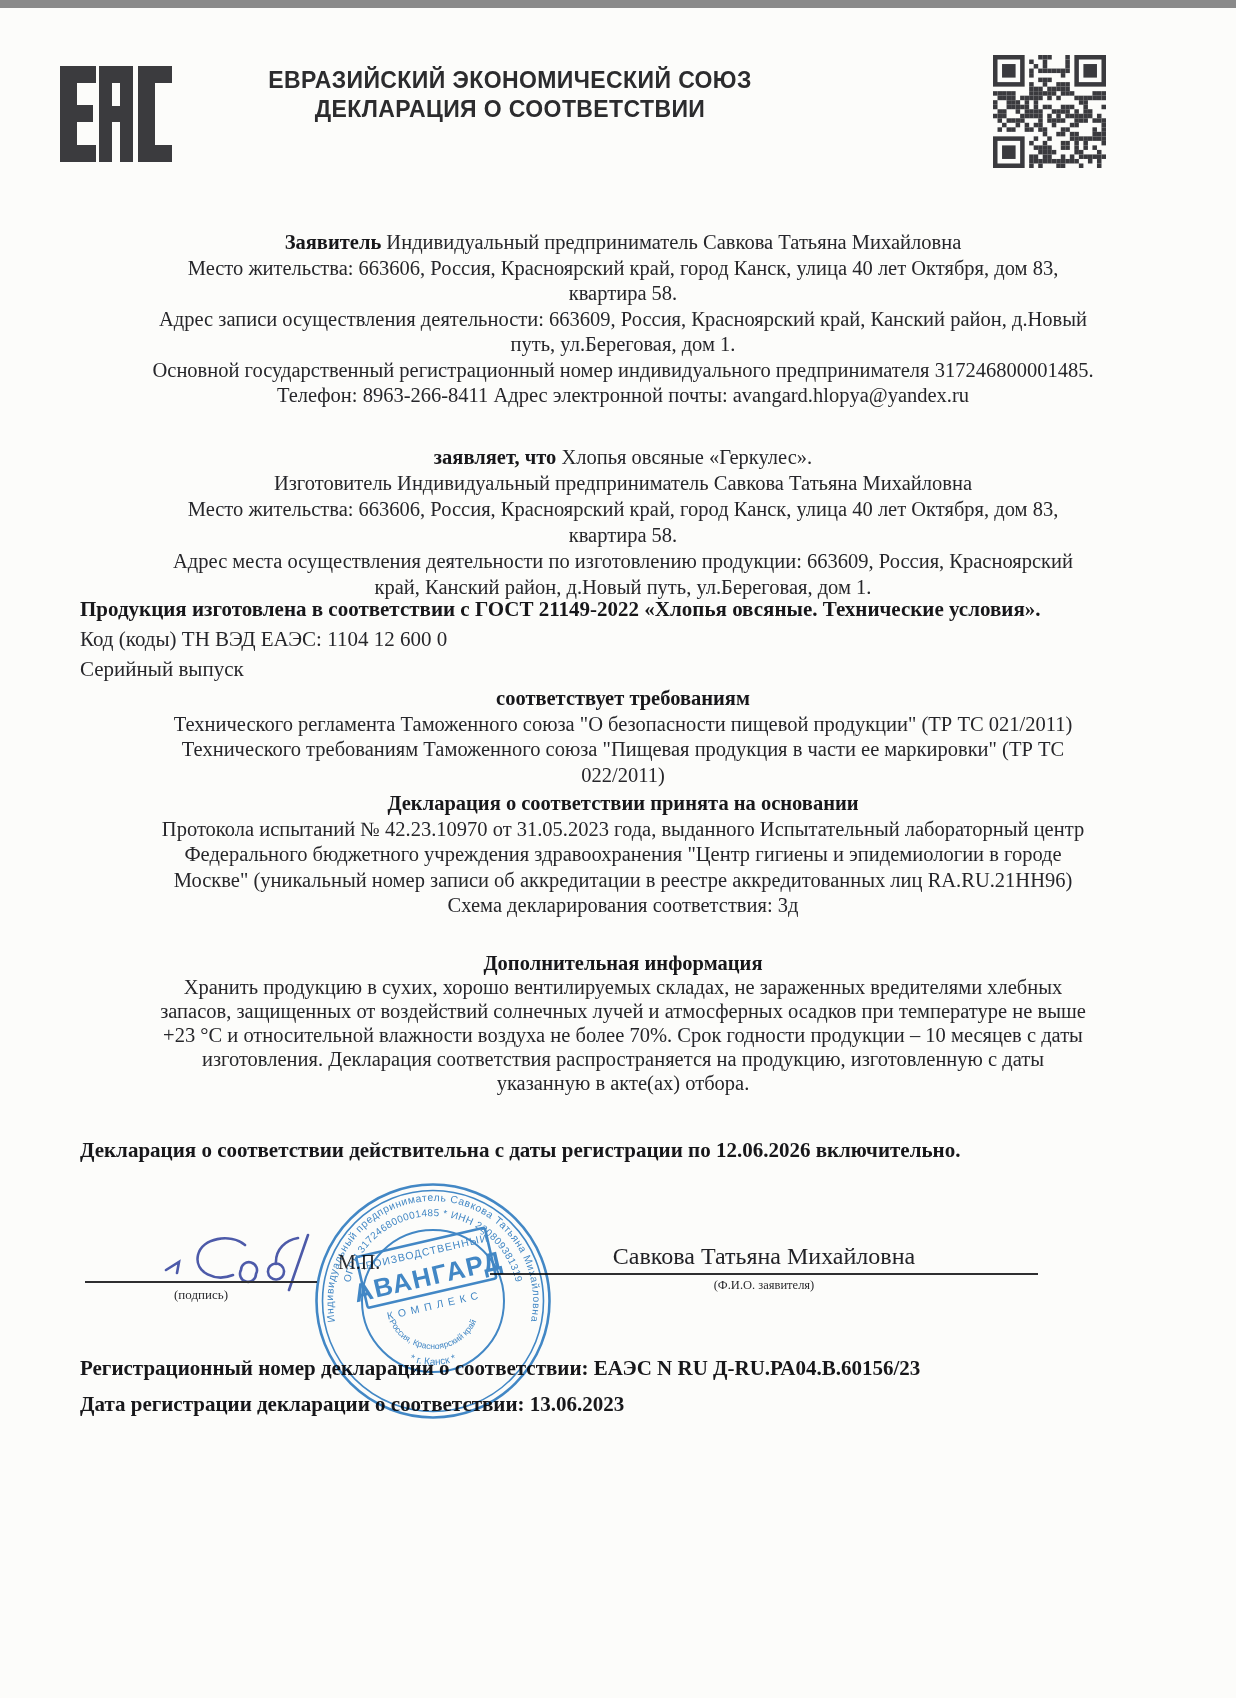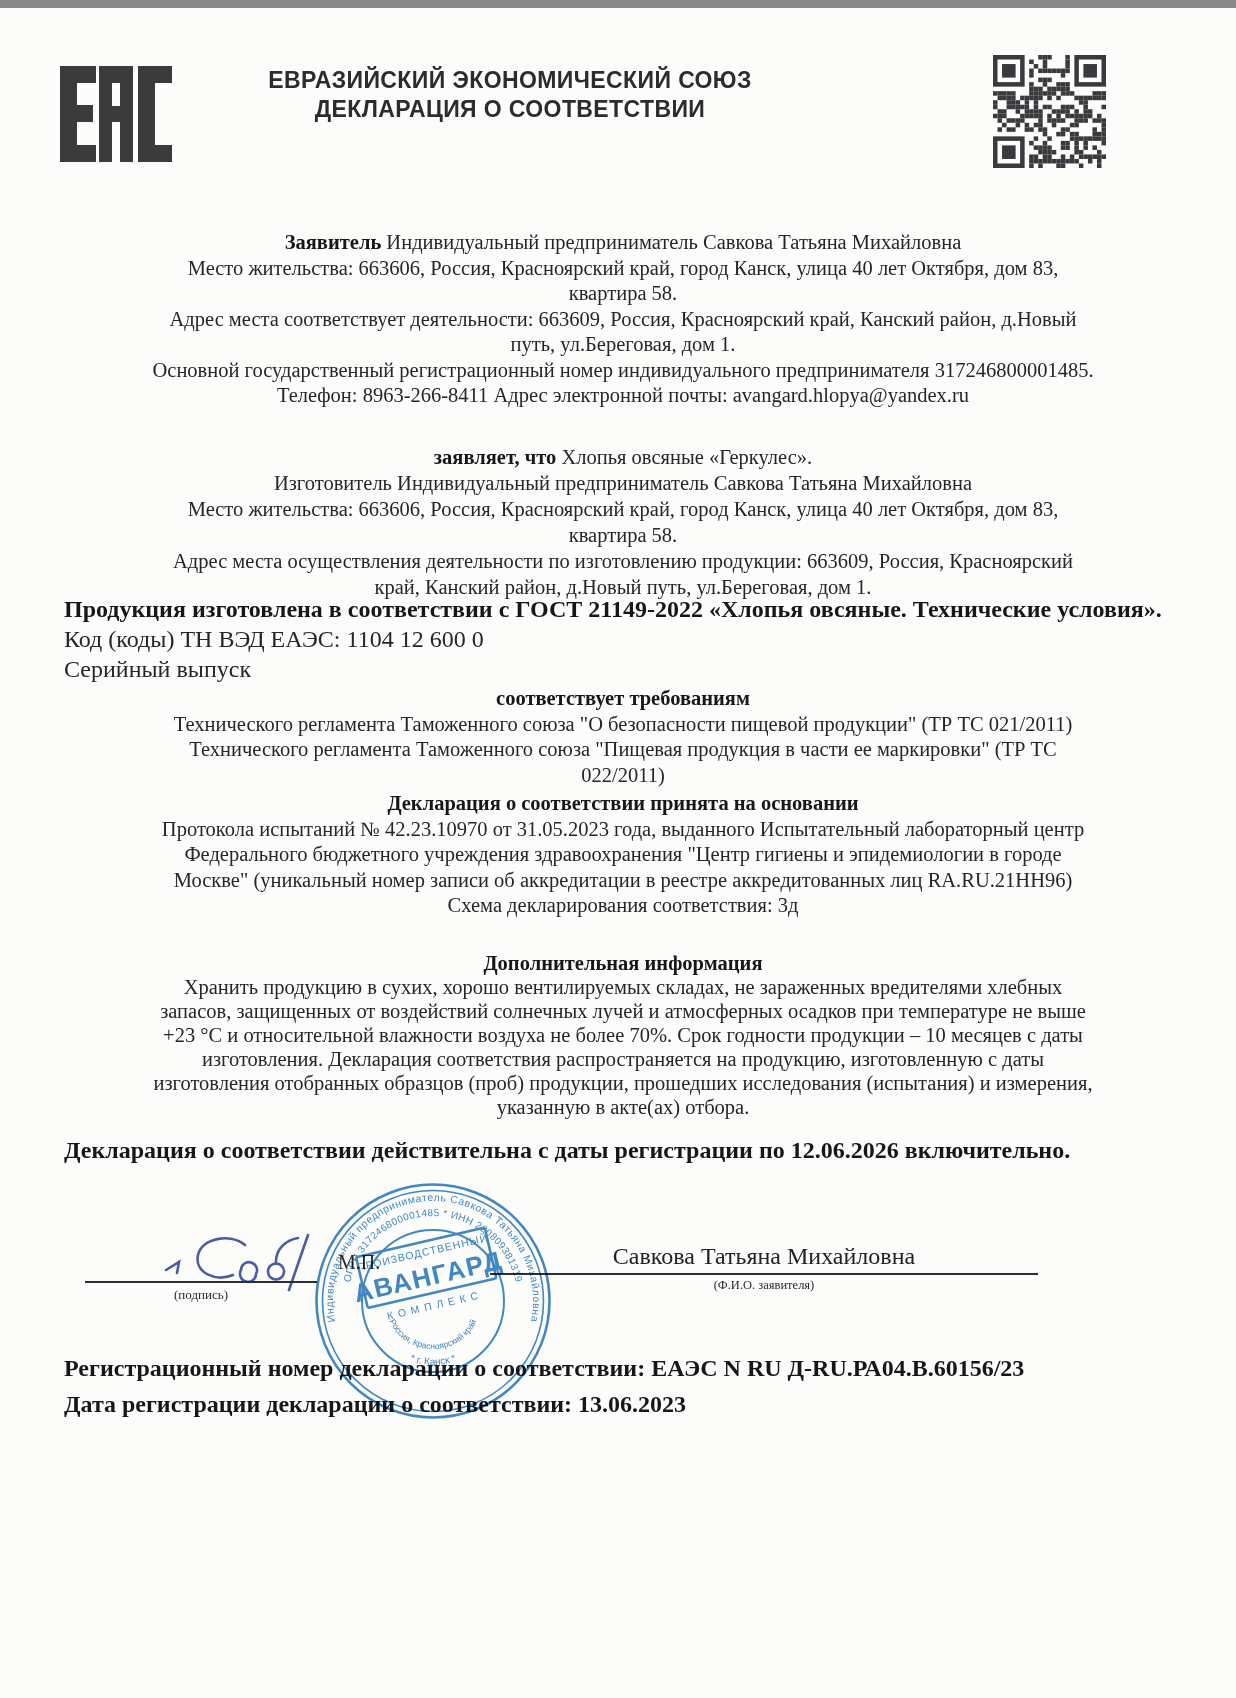--- a/index.html
+++ b/index.html
@@ -14,21 +14,21 @@
   .doc-title{
     left:240px;top:58px;width:540px;text-align:center;
     font-family:"Liberation Sans","DejaVu Sans",sans-serif;
     font-weight:700;font-size:23px;line-height:29px;color:#2c2c2e;letter-spacing:.4px;
   }
   
   .tblock{left:68px;width:1110px;font-size:20.5px;line-height:25.5px;text-align:center;}
   .tblock .ln{white-space:nowrap;}
   .lh24 .ln{line-height:24px;}
   b,.bold{font-weight:700;color:#17171a;}
-  .single{left:64px;white-space:nowrap;font-size:24px;line-height:25.5px;text-align:center;}
+  .single{left:80px;white-space:nowrap;font-size:21px;line-height:25.5px;text-align:center;}
   .caption{font-size:13px;color:#2b2b2e;text-align:center;}
   .rule{border-top:2px solid #2e2e30;height:0;}
   .mp{font-size:20px;color:#2b2b2e;}
   .fio-name{font-size:24px;text-align:center;color:#222226;}
   .stamp-wrap{mix-blend-mode:multiply;opacity:.9;}
   .sig-wrap{mix-blend-mode:multiply;}
 </style>
 </head>
 <body>
 
@@ -297,21 +297,21 @@
       <rect x="90.39999999999999" y="9.04" width="13.559999999999999" height="13.559999999999999" fill="#3a3a3e"></rect>
       <rect x="0" y="81.35999999999999" width="31.639999999999997" height="31.639999999999997" fill="#3a3a3e"></rect>
       <rect x="4.52" y="85.88" width="22.599999999999998" height="22.599999999999998" fill="#fcfcfa"></rect>
       <rect x="9.04" y="90.39999999999999" width="13.559999999999999" height="13.559999999999999" fill="#3a3a3e"></rect>
     </svg>
 
   <div class="abs tblock" style="top:222px">
     <div class="ln"><b>Заявитель</b><span> Индивидуальный предприниматель Савкова Татьяна Михайловна</span></div>
     <div class="ln">Место жительства: 663606, Россия, Красноярский край, город Канск, улица 40 лет Октября, дом 83,</div>
     <div class="ln">квартира 58.</div>
-    <div class="ln">Адрес места соответствует деятельности: 663609, Россия, Красноярский край, Канский район, д.Новый</div>
+    <div class="ln">Адрес записи осуществления деятельности: 663609, Россия, Красноярский край, Канский район, д.Новый</div>
     <div class="ln">путь, ул.Береговая, дом 1.</div>
     <div class="ln">Основной государственный регистрационный номер индивидуального предпринимателя 317246800001485.</div>
     <div class="ln">Телефон: 8963-266-8411 Адрес электронной почты: avangard.hlopya@yandex.ru</div>
   </div>
 
   <div class="abs tblock" style="top:436px;line-height:26px">
     <div class="ln"><b>заявляет, что</b><span> Хлопья овсяные «Геркулес».</span></div>
     <div class="ln">Изготовитель Индивидуальный предприниматель Савкова Татьяна Михайловна</div>
     <div class="ln">Место жительства: 663606, Россия, Красноярский край, город Канск, улица 40 лет Октября, дом 83,</div>
     <div class="ln">квартира 58.</div>
@@ -319,39 +319,38 @@
     <div class="ln">край, Канский район, д.Новый путь, ул.Береговая, дом 1.</div>
   </div>
 
   <div class="abs single bold" style="top:589px">Продукция изготовлена в соответствии с ГОСТ 21149-2022 «Хлопья овсяные. Технические условия».</div>
   <div class="abs single" style="top:619px">Код (коды) ТН ВЭД ЕАЭС: 1104 12 600 0</div>
   <div class="abs single" style="top:649px">Серийный выпуск</div>
 
   <div class="abs tblock" style="top:678px">
     <div class="ln bold">соответствует требованиям</div>
     <div class="ln">Технического регламента Таможенного союза "О безопасности пищевой продукции" (ТР ТС 021/2011)</div>
-    <div class="ln">Технического регламента Таможенного союза "Пищевая продукция в части ее маркировки" (ТР ТС</div>
+    <div class="ln">Технического требованиям Таможенного союза "Пищевая продукция в части ее маркировки" (ТР ТС</div>
     <div class="ln">022/2011)</div>
   </div>
 
   <div class="abs tblock" style="top:783px">
     <div class="ln bold">Декларация о соответствии принята на основании</div>
     <div class="ln">Протокола испытаний № 42.23.10970 от 31.05.2023 года, выданного Испытательный лабораторный центр</div>
     <div class="ln">Федерального бюджетного учреждения здравоохранения "Центр гигиены и эпидемиологии в городе</div>
     <div class="ln">Москве" (уникальный номер записи об аккредитации в реестре аккредитованных лиц RA.RU.21НН96)</div>
     <div class="ln">Схема декларирования соответствия: 3д</div>
   </div>
 
   <div class="abs tblock lh24" style="top:943px">
     <div class="ln bold">Дополнительная информация</div>
     <div class="ln">Хранить продукцию в сухих, хорошо вентилируемых складах, не зараженных вредителями хлебных</div>
     <div class="ln">запасов, защищенных от воздействий солнечных лучей и атмосферных осадков при температуре не выше</div>
     <div class="ln">+23 °С и относительной влажности воздуха не более 70%. Срок годности продукции – 10 месяцев с даты</div>
     <div class="ln">изготовления. Декларация соответствия распространяется на продукцию, изготовленную с даты</div>
-    <div class="ln">изготовления отобранных образцов (проб) продукции, прошедших исследования (испытания) и измерения,</div>
     <div class="ln">указанную в акте(ах) отбора.</div>
   </div>
 
   <div class="abs single bold" style="top:1130px">Декларация о соответствии действительна с даты регистрации по 12.06.2026 включительно.</div>
 
   <svg class="abs sig-wrap" style="left:140px;top:1222px" width="230" height="72" viewBox="0 0 230 72">
     <g fill="none" stroke="#3f4ea6" stroke-width="2.6" stroke-linecap="round" opacity="0.92">
       <path d="M26,40 l13,-8 l-2,11"></path>
       <path d="M105,15 C90,3 62,8 58,25 C54,43 76,52 93,45"></path>
       <path d="M101,40 a8,8 0 1,1 15,4 a8,8 0 1,1 -15,-4"></path>

